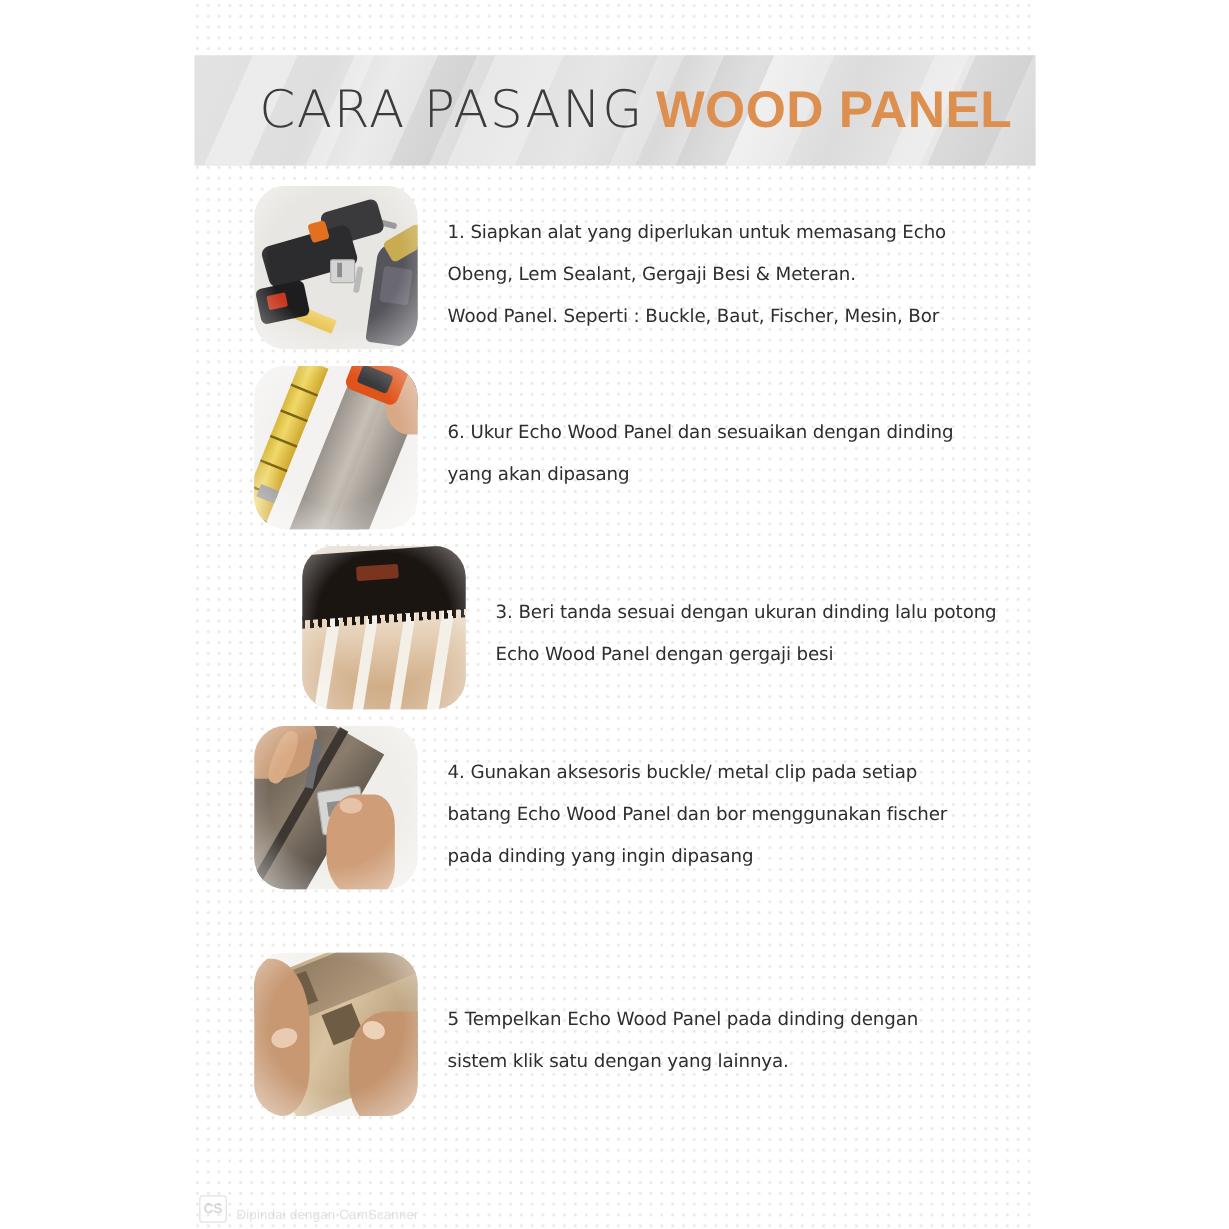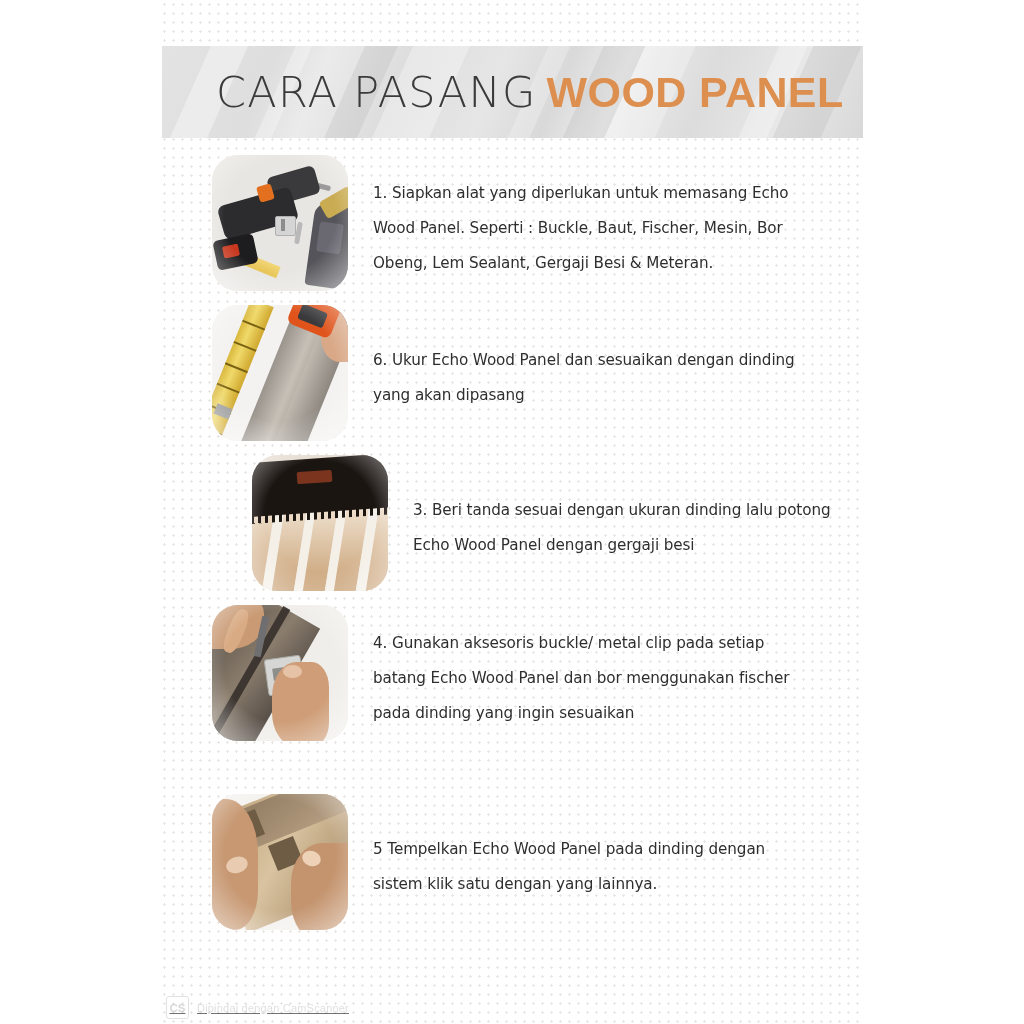--- a/index.html
+++ b/index.html
@@ -201,23 +201,22 @@
     background: radial-gradient(circle at 50% 45%, rgba(255,255,255,0) 55%, rgba(255,255,255,0.55) 100%);
     pointer-events:none;
   }
 
   
   #camscanner {
     position: absolute;
     left: 166px;
     top: 996px;
     display: flex;
-    align-items: center;
+    align-items: flex-end;
     opacity: .55;
-    text-decoration: underline;
   }
   #cs-logo {
     width: 21px; height: 21px;
     border: 1.6px solid #c9c9c9;
     border-radius: 3px;
     color: #b8b8b8;
     font-size: 11.5px;
     font-weight: 700;
     display: flex; align-items: center; justify-content: center;
     font-family: "Liberation Sans", sans-serif;
@@ -266,22 +265,22 @@
       <div class="ph i1-tape-strip"></div>
       <div class="ph i1-tape"></div>
       <div class="ph i1-tape-red"></div>
       <div class="ph i1-clip"></div>
       <div class="ph i1-clip-slot"></div>
       <div class="ph i1-screw"></div>
       <div class="vig"></div>
     </div>
     <div class="step-text">
       <span class="ln">1. Siapkan alat yang diperlukan untuk memasang Echo</span>
+      <span class="ln">Obeng,  Lem Sealant, Gergaji Besi &amp; Meteran.</span>
       <span class="ln">Wood Panel. Seperti : Buckle, Baut, Fischer, Mesin, Bor</span>
-      <span class="ln">Obeng,  Lem Sealant, Gergaji Besi &amp; Meteran.</span>
     </div>
   </div>
 
   <div class="step" style="top:305px;">
     <div class="thumb">
       <div class="ph i2-bg"></div>
       <div class="ph i2-panel"></div>
       <div class="ph i2-panel2"></div>
       <div class="ph i2-ruler">
         <div class="i2-tick" style="top:14%"></div>
@@ -336,21 +335,21 @@
       <div class="ph i4-hand1"></div>
       <div class="ph i4-finger"></div>
       <div class="ph i4-tool"></div>
       <div class="ph i4-hand2"></div>
       <div class="ph i4-nail"></div>
       <div class="vig"></div>
     </div>
     <div class="step-text">
       <span class="ln">4. Gunakan aksesoris buckle/ metal clip pada setiap</span>
       <span class="ln">batang Echo Wood Panel dan bor menggunakan fischer</span>
-      <span class="ln">pada dinding yang ingin sesuaikan</span>
+      <span class="ln">pada dinding yang ingin dipasang</span>
     </div>
   </div>
 
   <div class="step" style="top:794px;">
     <div class="thumb">
       <div class="ph i5-bg"></div>
       <div class="ph i5-panel"></div>
       <div class="ph i5-face"></div>
       <div class="i5-hole" style="left:16%; top:14%; width:20%; height:20%;"></div>
       <div class="i5-hole" style="left:44%; top:34%; width:20%; height:20%;"></div>

